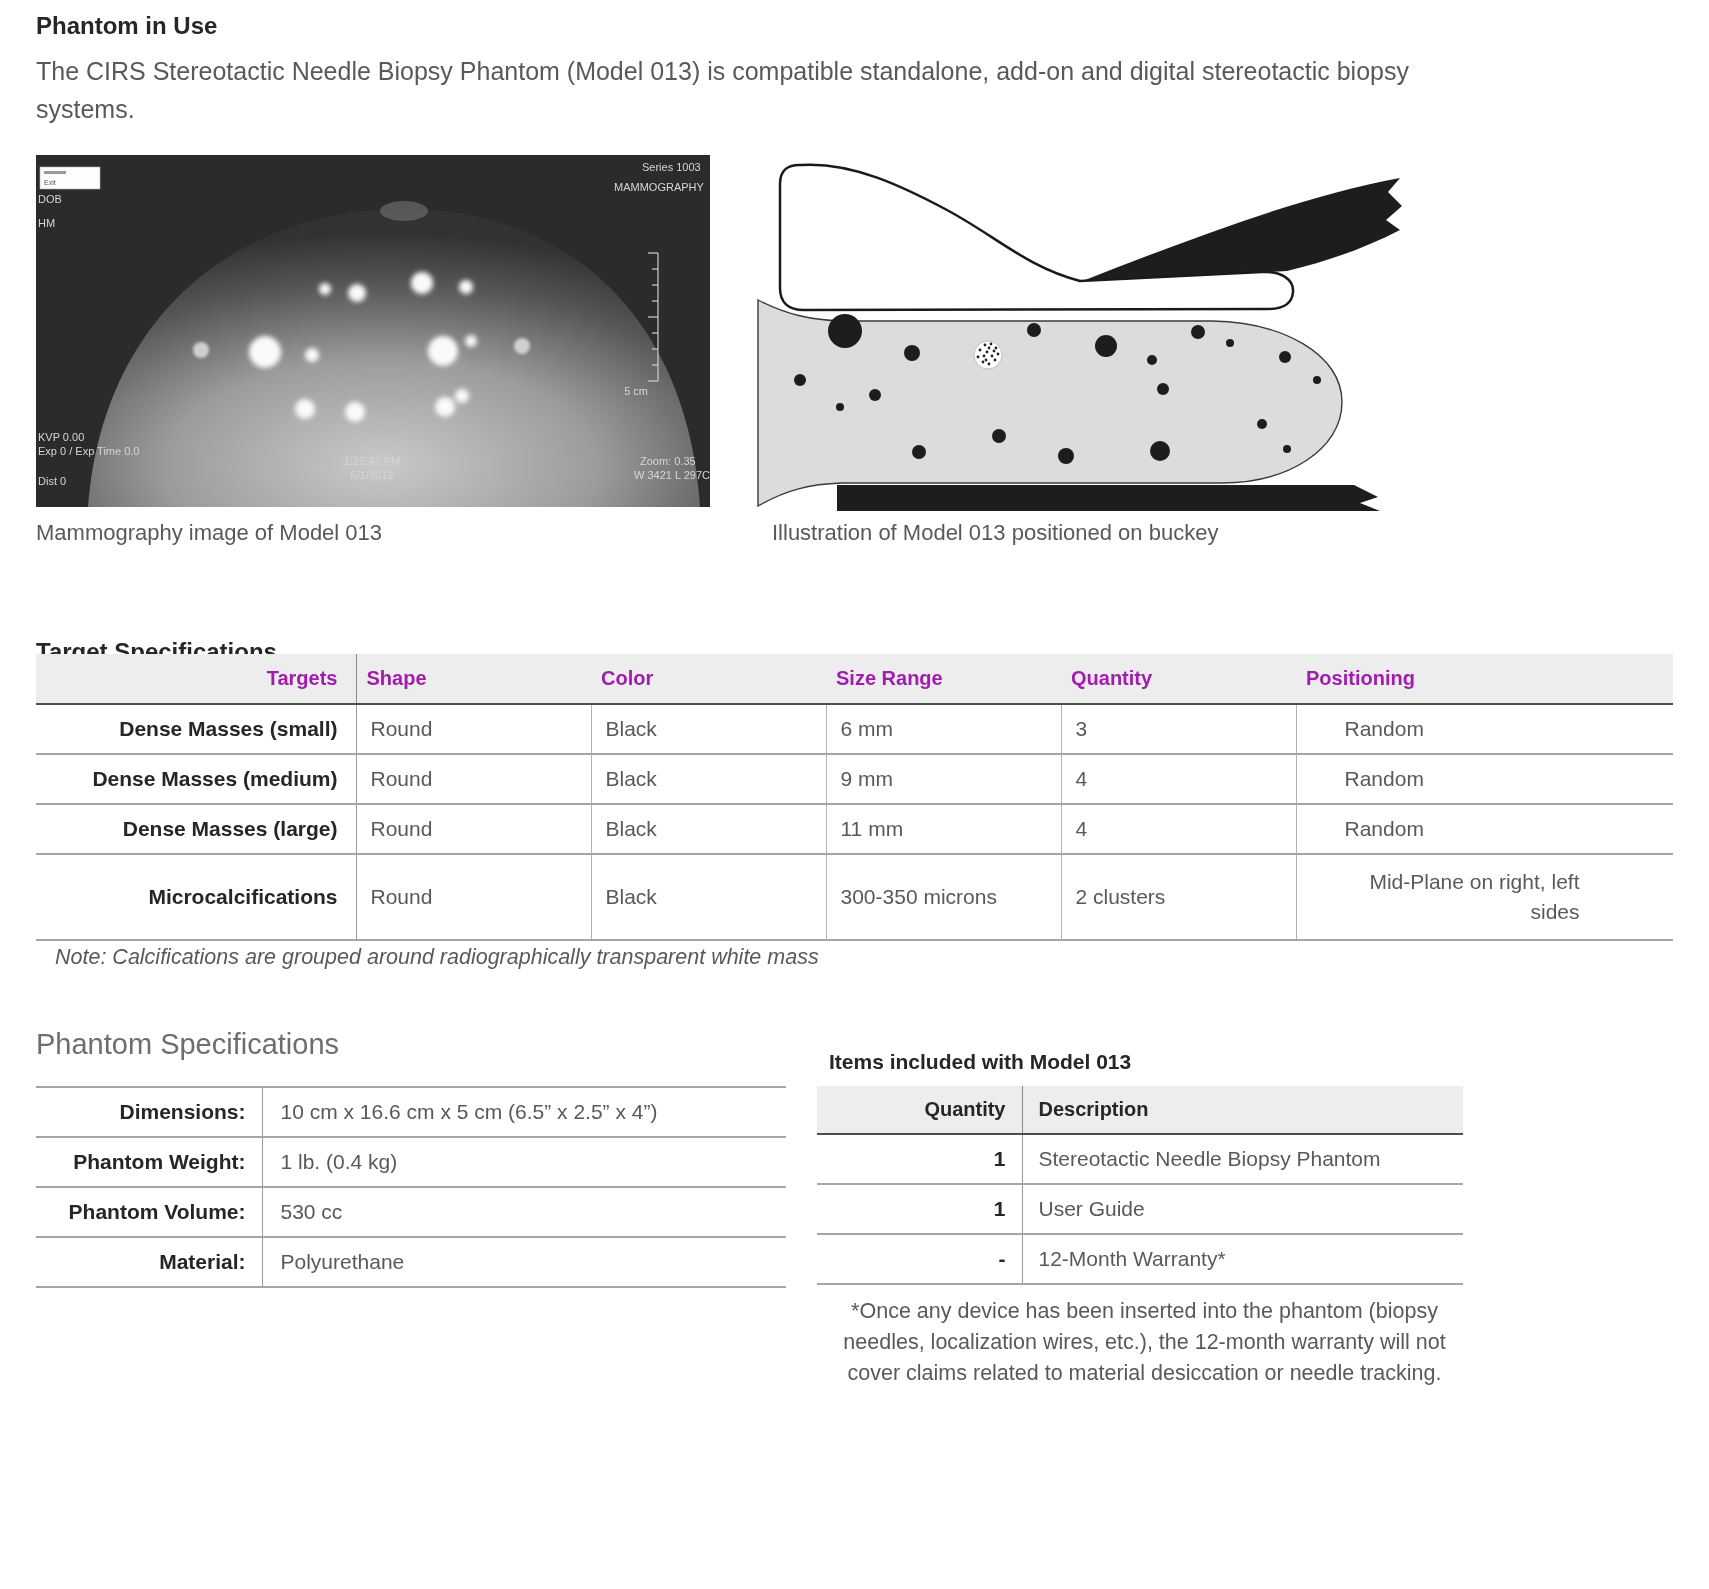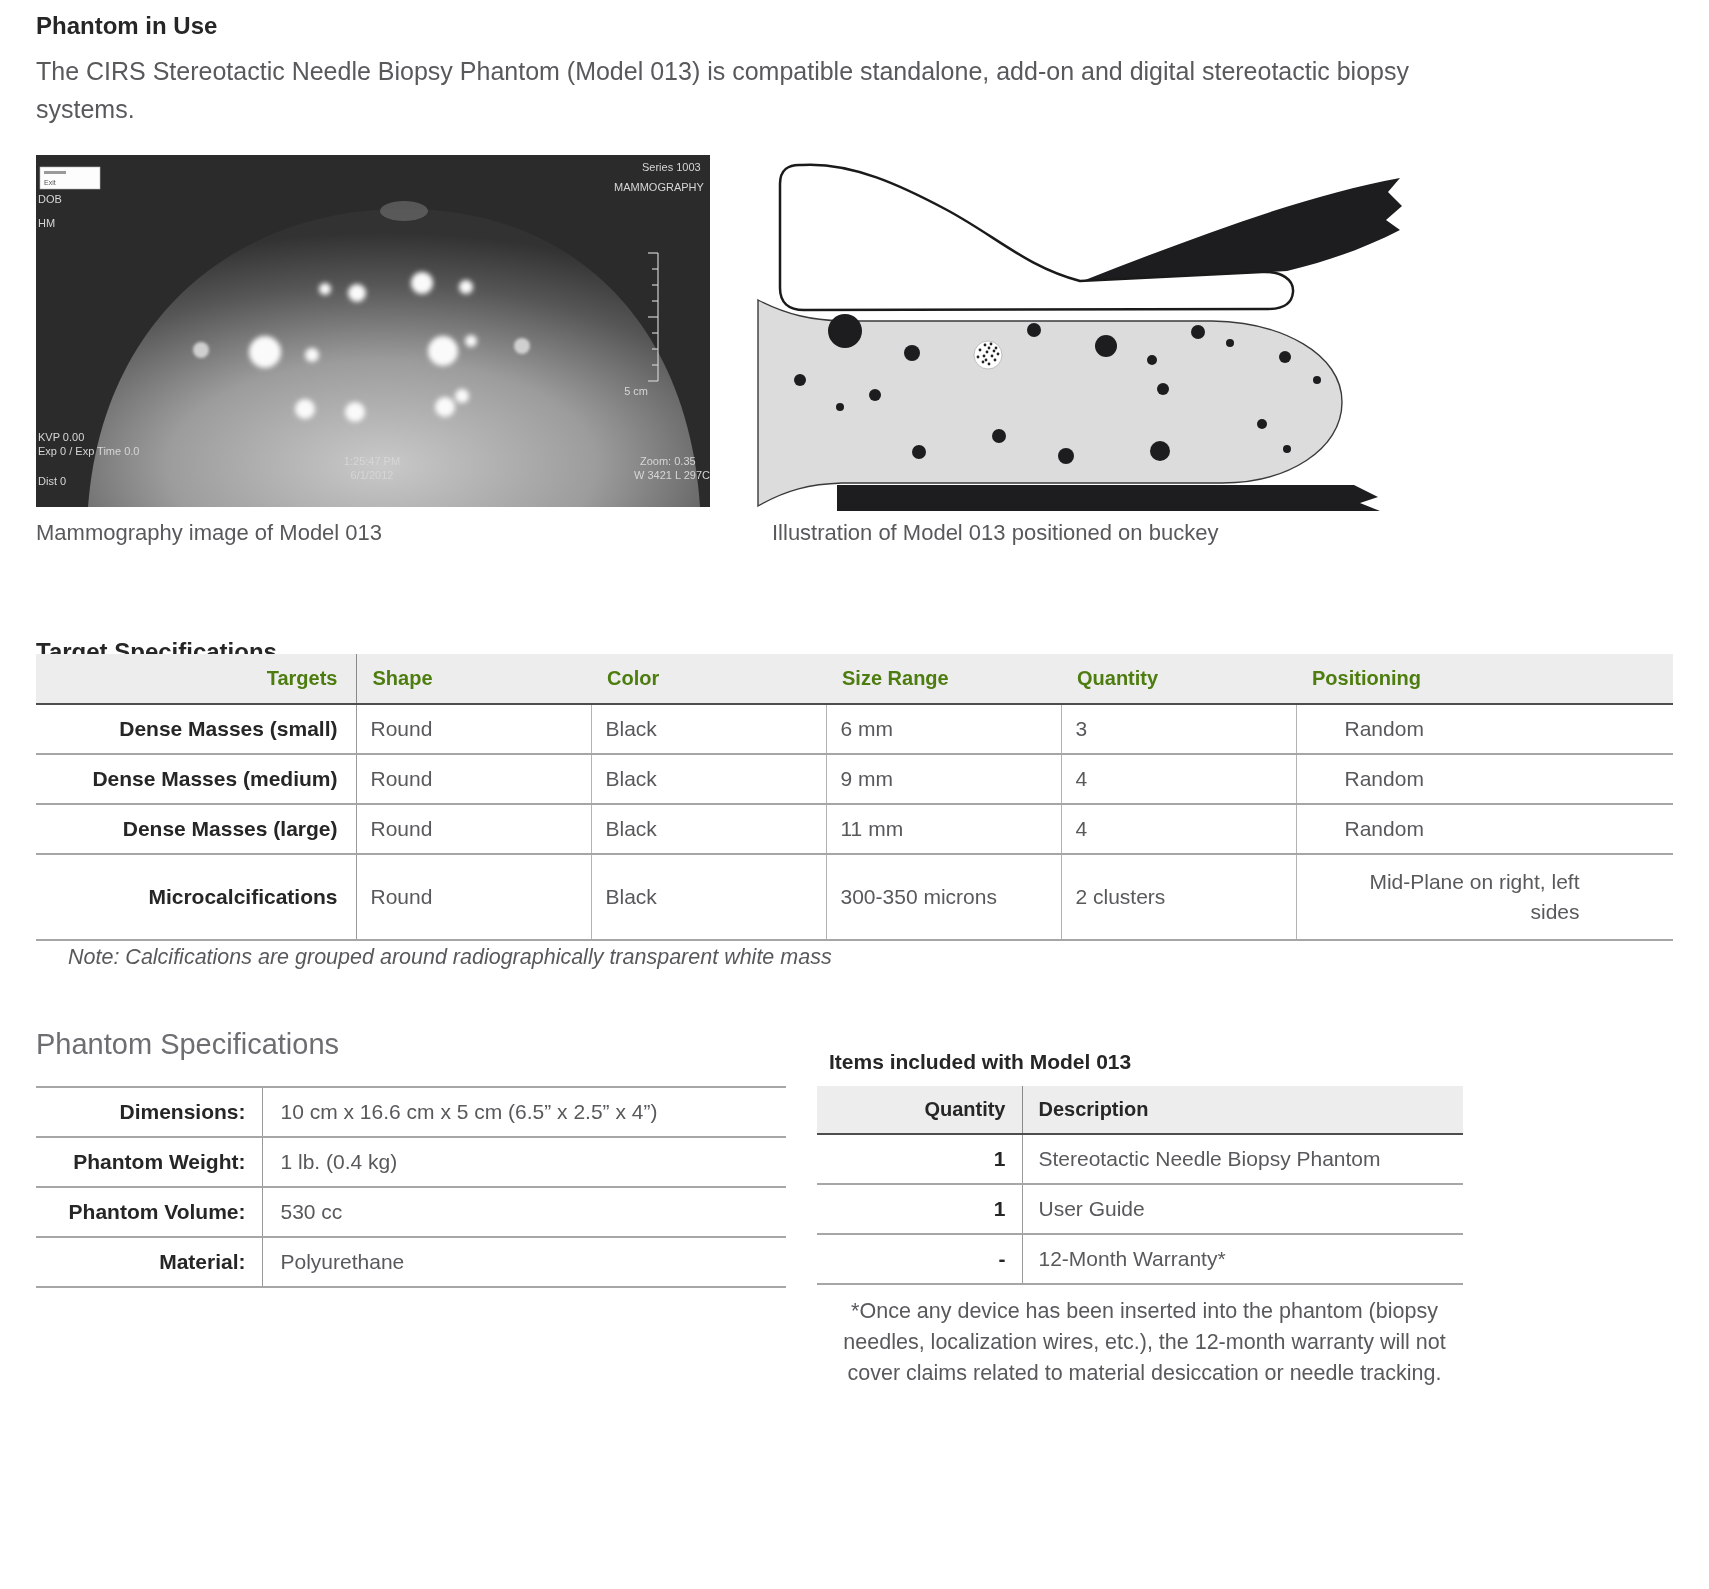--- a/index.html
+++ b/index.html
@@ -7,28 +7,28 @@
         font-family:"Liberation Sans","DejaVu Sans",sans-serif;color:#262626;overflow:hidden;}
   .abs{position:absolute;}
 
   
   .h-main{font-size:24px;font-weight:bold;color:#262626;}
   .intro{font-size:25px;color:#58595b;line-height:38px;width:1430px;}
   .caption{font-size:22px;color:#58595b;}
   .h-section{font-size:24px;font-weight:bold;color:#262626;}
   .h-light{font-size:29px;font-weight:400;color:#6d6e71;}
   .h-items{font-size:21px;font-weight:bold;color:#262626;}
-  .note{font-size:21.5px;font-style:italic;color:#58595b;margin-left:13px;}
+  .note{font-size:21.5px;font-style:italic;color:#58595b;}
   .footnote{font-size:21.5px;color:#58595b;line-height:31px;width:655px;text-align:center;}
 
   
   table{border-collapse:collapse;}
   .tbl{table-layout:fixed;}
-  .tbl th{background:#ededed;font-size:20px;font-weight:bold;color:#4d7c0f;
-          text-align:left;padding:13px 16px;border-bottom:2px solid #4d4d4d;}
+  .tbl th{background:#ededed;font-size:20px;font-weight:bold;color:#a21caf;
+          text-align:left;padding:13px 10px;border-bottom:2px solid #4d4d4d;}
   .tbl th.c1{text-align:right;padding-right:18px;border-right:1px solid #8a8a8a;}
   .tbl td{font-size:21px;color:#58595b;padding:12px 14px;
           border-bottom:2px solid #a6a6a6;border-right:1px solid #b3b3b3;}
   .tbl td.c1{font-weight:bold;color:#262626;text-align:right;padding-right:18px;border-right:1px solid #9a9a9a;}
   .tbl td:last-child{border-right:none;padding-left:48px;}
   .pos-wrap{display:inline-block;max-width:235px;line-height:30px;text-align:right;}
 
   
   .spec{table-layout:fixed;border-top:2px solid #a6a6a6;}
   .spec td{font-size:21px;padding:12px 16px;border-bottom:2px solid #a6a6a6;}

